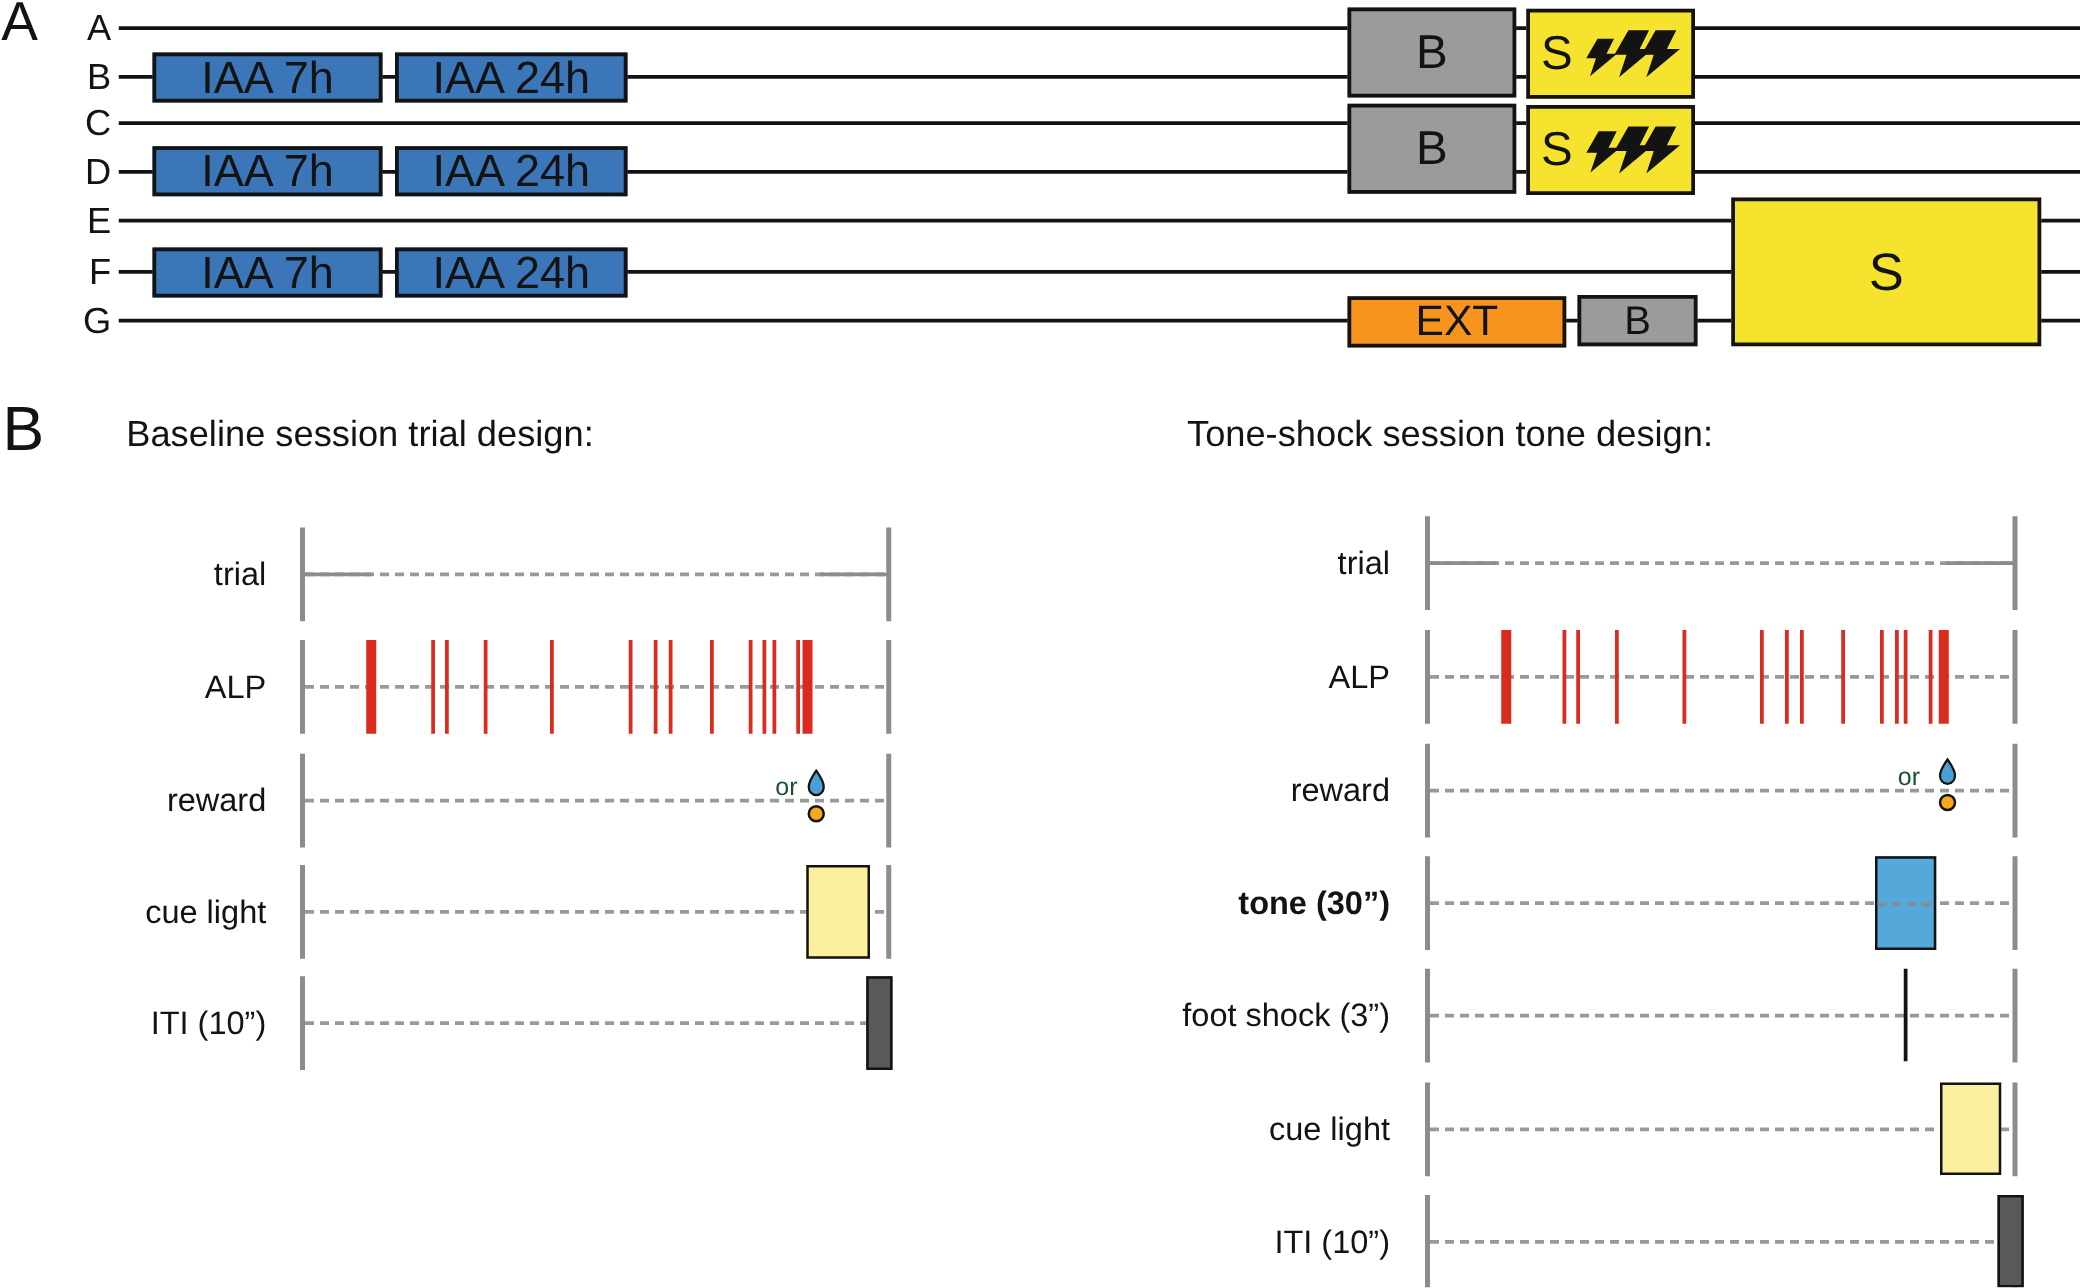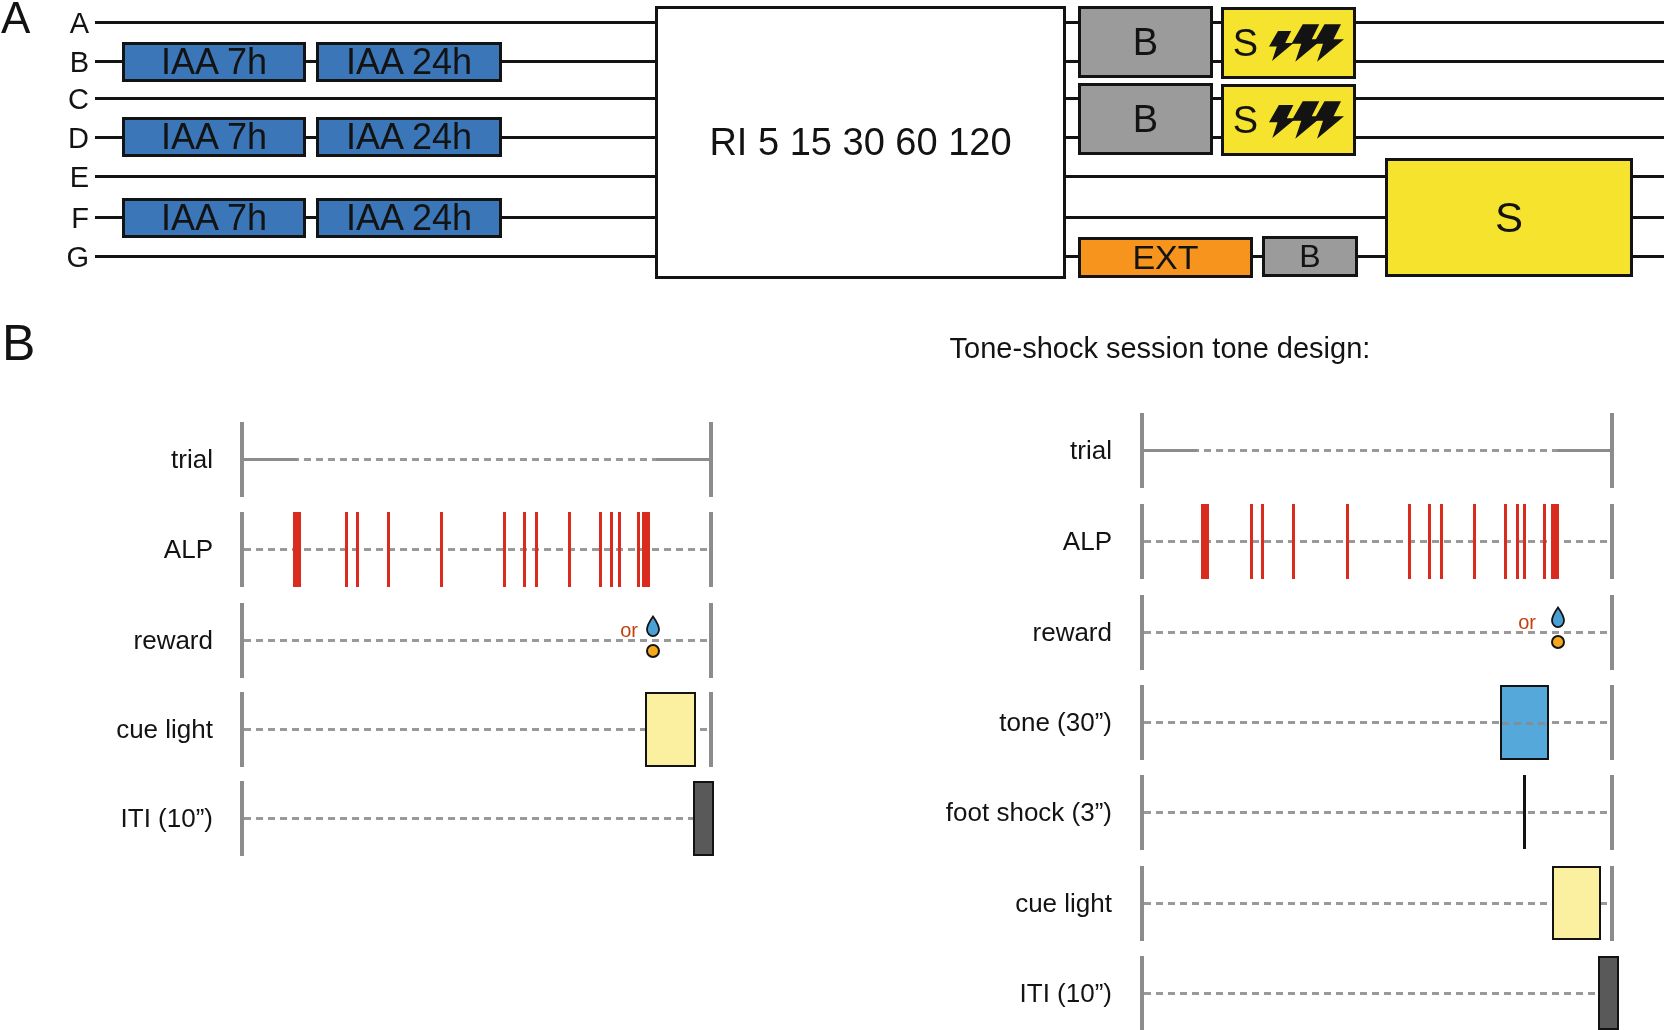--- a/index.html
+++ b/index.html
@@ -28,21 +28,21 @@
   .row-label{position:absolute;text-align:right;font-size:26px;line-height:30px;}
   .tbar{position:absolute;width:4px;height:75px;background:#8c8c8c;}
   .dashline{
     position:absolute;height:3px;
     background:repeating-linear-gradient(90deg,#999 0 7px,transparent 7px 12px);
   }
   .solidline{position:absolute;height:3px;background:#8c8c8c;}
   .alp-ticks{position:absolute;height:75px;}
   .alp-tick{position:absolute;top:0;width:3px;height:75px;background:var(--alp-red);}
   .alp-tick.thick{width:8px;margin-left:-2px;}
-  .or-label{position:absolute;width:50px;text-align:right;font-size:20px;line-height:22px;color:#c2410c;}
+  .or-label{position:absolute;width:50px;text-align:right;font-size:20px;line-height:22px;color:#14532d;}
   .pellet{
     position:absolute;width:14px;height:14px;border-radius:50%;box-sizing:border-box;
     background:var(--reward-pellet-orange);border:2px solid #131313;
   }
   .bbox{position:absolute;box-sizing:border-box;border:2px solid #131313;}
   .cue-box{background:var(--cue-yellow);}
   .iti-box{background:var(--iti-gray);}
   .tone-box{background:var(--tone-blue);}
   .shock-tick{position:absolute;width:3px;background:#131313;}
   .tone-dash{position:absolute;left:0;right:0;top:35px;height:3px;
@@ -71,21 +71,20 @@
   <div class="row-letter" style="left:46px;top:201px;">F</div>
   <div class="row-letter" style="left:46px;top:240px;">G</div>
 
   <div class="abox fill-blue" style="left:122px;top:42px;width:184px;height:40px;font-size:36px;">IAA 7h</div>
   <div class="abox fill-blue" style="left:316px;top:42px;width:186px;height:40px;font-size:36px;">IAA 24h</div>
   <div class="abox fill-blue" style="left:122px;top:117px;width:184px;height:40px;font-size:36px;">IAA 7h</div>
   <div class="abox fill-blue" style="left:316px;top:117px;width:186px;height:40px;font-size:36px;">IAA 24h</div>
   <div class="abox fill-blue" style="left:122px;top:198px;width:184px;height:40px;font-size:36px;">IAA 7h</div>
   <div class="abox fill-blue" style="left:316px;top:198px;width:186px;height:40px;font-size:36px;">IAA 24h</div>
 
-  <div class="abox fill-white" style="left:655px;top:6px;width:411px;height:273px;font-size:38px;">RI 5 15 30 60 120</div>
 
   <div class="abox fill-gray" style="left:1078px;top:6px;width:135px;height:72px;font-size:38px;">B</div>
   <div class="abox fill-yellow" style="left:1221px;top:7px;width:135px;height:72px;font-size:38px;">
     <span>S</span>
     <svg class="bolts" width="78" height="42" viewBox="0 0 104 52">
       <polygon points="15,0 37,0 27,20 41,20 5,50 13,26 0,26" transform="translate(4,10) scale(0.8)"></polygon>
       <polygon points="15,0 37,0 27,20 41,20 5,50 13,26 0,26" transform="translate(34,1)"></polygon>
       <polygon points="15,0 37,0 27,20 41,20 5,50 13,26 0,26" transform="translate(63,1)"></polygon>
     </svg>
   </div>
@@ -98,20 +97,21 @@
       <polygon points="15,0 37,0 27,20 41,20 5,50 13,26 0,26" transform="translate(63,1)"></polygon>
     </svg>
   </div>
 
   <div class="abox fill-orange" style="left:1078px;top:237px;width:175px;height:41px;font-size:34px;">EXT</div>
   <div class="abox fill-gray" style="left:1262px;top:236px;width:96px;height:41px;font-size:32px;">B</div>
   <div class="abox fill-yellow" style="left:1385px;top:158px;width:248px;height:119px;font-size:42px;">S</div>
 
   <div class="panel-label" style="left:2px;top:318px;font-size:50px;line-height:50px;">B</div>
 
+  <div class="diagram-title" style="left:88px;top:330px;width:400px;">Baseline session trial design:</div>
   <div class="diagram-title" style="left:925px;top:330px;width:470px;">Tone-shock session tone design:</div>
 
   <div class="row-label" style="left:0px;top:444px;width:213px;">trial</div>
   <div class="row-label" style="left:0px;top:534px;width:213px;">ALP</div>
   <div class="row-label" style="left:0px;top:625px;width:213px;">reward</div>
   <div class="row-label" style="left:0px;top:714px;width:213px;">cue light</div>
   <div class="row-label" style="left:0px;top:803px;width:213px;">ITI (10”)</div>
 
   <div class="tbar" style="left:240px;top:422px;"></div>
   <div class="tbar" style="left:709px;top:422px;"></div>
@@ -154,21 +154,21 @@
   <div class="bbox cue-box" style="left:645px;top:692px;width:51px;height:75px;"></div>
 
   <div class="tbar" style="left:240px;top:781px;"></div>
   <div class="tbar" style="left:709px;top:781px;"></div>
   <div class="dashline" style="left:244px;top:817px;width:465px;"></div>
   <div class="bbox iti-box" style="left:693px;top:781px;width:21px;height:75px;"></div>
 
   <div class="row-label" style="left:880px;top:435px;width:232px;">trial</div>
   <div class="row-label" style="left:880px;top:526px;width:232px;">ALP</div>
   <div class="row-label" style="left:880px;top:617px;width:232px;">reward</div>
-  <div class="row-label" style="left:880px;top:707px;width:232px;">tone (30”)</div>
+  <div class="row-label" style="left:880px;top:707px;width:232px;font-weight:bold;">tone (30”)</div>
   <div class="row-label" style="left:880px;top:797px;width:232px;">foot shock (3”)</div>
   <div class="row-label" style="left:880px;top:888px;width:232px;">cue light</div>
   <div class="row-label" style="left:880px;top:978px;width:232px;">ITI (10”)</div>
 
   <div class="tbar" style="left:1140px;top:413px;"></div>
   <div class="tbar" style="left:1610px;top:413px;"></div>
   <div class="dashline" style="left:1144px;top:449px;width:466px;"></div>
   <div class="solidline" style="left:1142px;top:449px;width:55px;"></div>
   <div class="solidline" style="left:1557px;top:449px;width:55px;"></div>
 

